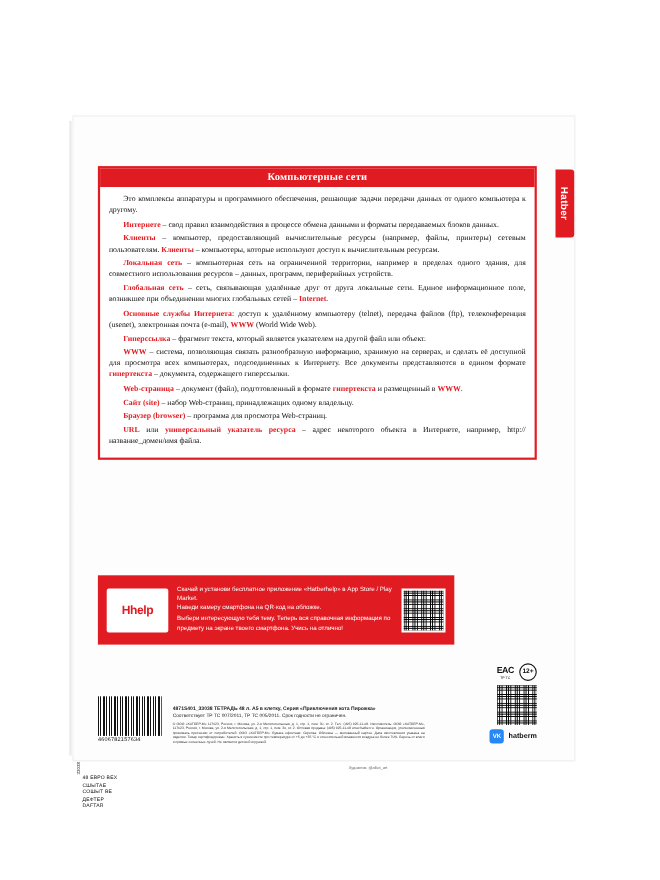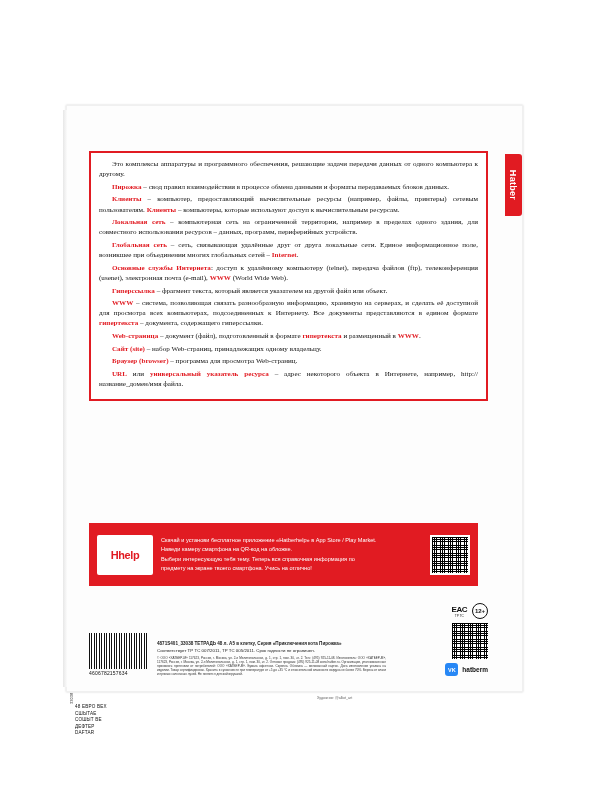--- a/index.html
+++ b/index.html
@@ -103,21 +103,21 @@
   .term {
     color: #e11b22;
     font-weight: bold;
   }
 
   
   #promo {
     position: absolute;
     left: 22px;
     top: 417px;
-    width: 389px;
+    width: 324px;
     height: 63px;
     background: #e11b22;
     box-sizing: border-box;
     display: flex;
     align-items: center;
     padding: 0 8px;
   }
   #promo-logo {
     width: 56px;
     height: 40px;
@@ -328,23 +328,24 @@
 
 <div id="page">
 
   <div id="cover">
 
     <div id="brand-tab">
       <span>Hatber</span>
     </div>
 
     <div id="panel">
+      <div id="panel-title">Компьютерные сети</div>
       <div id="panel-body">
         <p><span>Это комплексы аппаратуры и программного обеспечения, решающие задачи передачи данных от одного компьютера к другому.</span></p>
-        <p><span><span class="term">Пирожка</span> – свод правил взаимодействия в процессе обмена данными и форматы передаваемых блоков данных.</span></p>
+        <p><span><span class="term">Интернете</span> – свод правил взаимодействия в процессе обмена данными и форматы передаваемых блоков данных.</span></p>
         <p><span><span class="term">Клиенты</span> – компьютер, предоставляющий вычислительные ресурсы (например, файлы, принтеры) сетевым пользователям. <span class="term">Клиенты</span> – компьютеры, которые используют доступ к вычислительным ресурсам.</span></p>
         <p><span><span class="term">Локальная сеть</span> – компьютерная сеть на ограниченной территории, например в пределах одного здания, для совместного использования ресурсов – данных, программ, периферийных устройств.</span></p>
         <p><span><span class="term">Глобальная сеть</span> – сеть, связывающая удалённые друг от друга локальные сети. Единое информационное поле, возникшее при объединении многих глобальных сетей – <span class="term">Internet</span>.</span></p>
         <p><span><span class="term">Основные службы Интернета</span>: доступ к удалённому компьютеру (telnet), передача файлов (ftp), телеконференция (usenet), электронная почта (e-mail), <span class="term">WWW</span> (World Wide Web).</span></p>
         <p><span><span class="term">Гиперссылка</span> – фрагмент текста, который является указателем на другой файл или объект.</span></p>
         <p><span><span class="term">WWW</span> – система, позволяющая связать разнообразную информацию, хранимую на серверах, и сделать её доступной для просмотра всех компьютерах, подсоединенных к Интернету. Все документы представляются в едином формате <span class="term">гипертекста</span> – документа, содержащего гиперссылки.</span></p>
         <p><span><span class="term">Web-страница</span> – документ (файл), подготовленный в формате <span class="term">гипертекста</span> и размещенный в <span class="term">WWW</span>.</span></p>
         <p><span><span class="term">Сайт (site)</span> – набор Web-страниц, принадлежащих одному владельцу.</span></p>
         <p><span><span class="term">Браузер (browser)</span> – программа для просмотра Web-страниц.</span></p>
         <p><span><span class="term">URL</span> или <span class="term">универсальный указатель ресурса</span> – адрес некоторого объекта в Интернете, например, http://название_домен/имя файла.</span></p>

